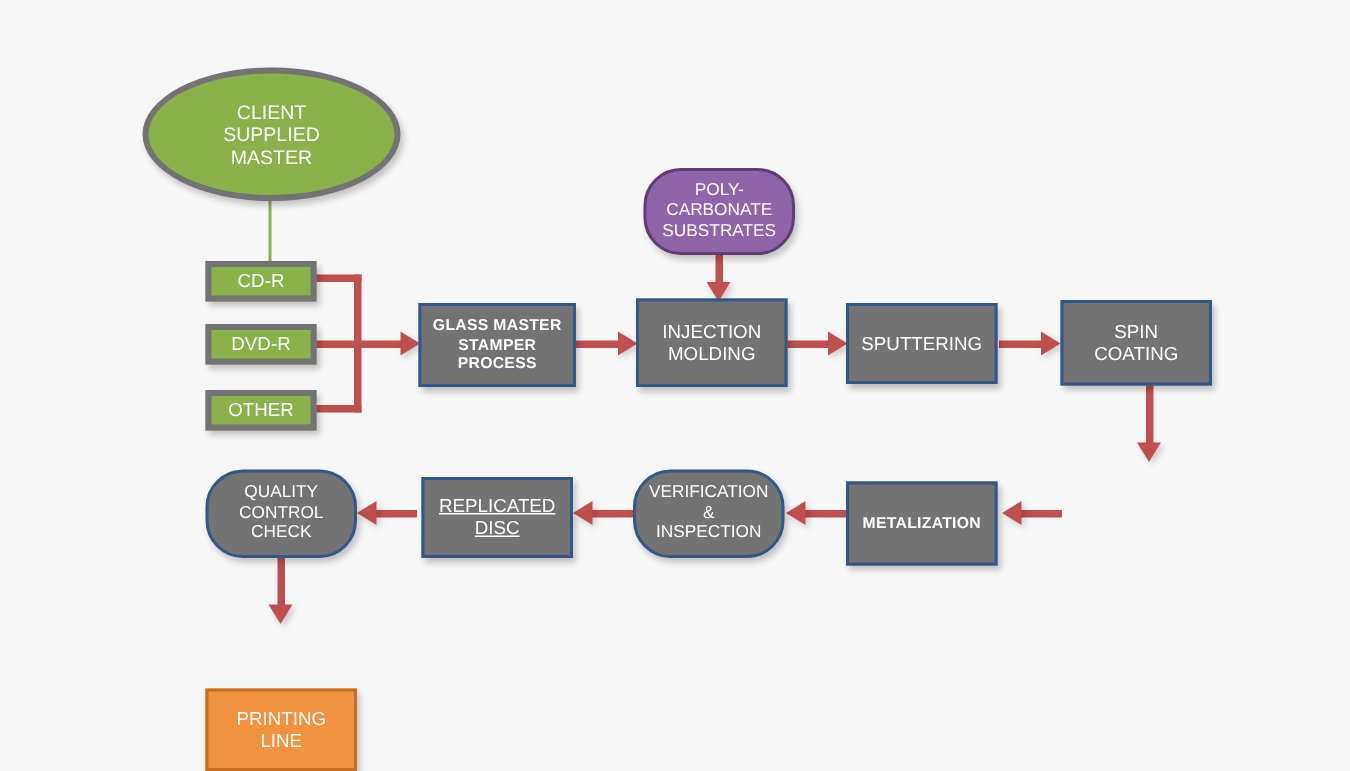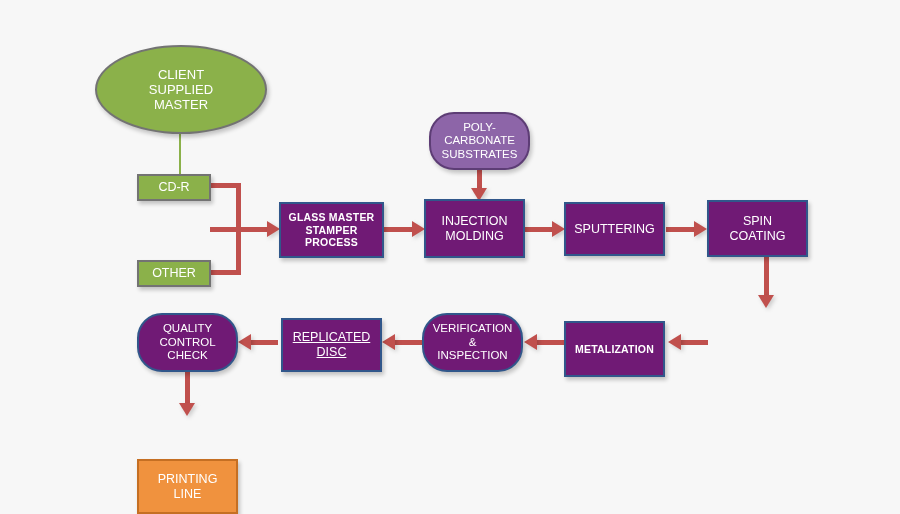--- a/index.html
+++ b/index.html
@@ -20,22 +20,22 @@
     color: #ffffff;
     line-height: 1.18;
     white-space: pre-line;
     box-shadow: 2px 3px 4px rgba(0,0,0,0.22);
   }
 
   
   .rect { border-style: solid; }
   .ellipse { border-radius: 50%; }
 
-  .blue   { background: #701a75; border: 2px solid #31578b; }
-  .green  { background: #8bb14a; border: 2px solid #737373; }
+  .blue   { background: #737373; border: 2px solid #31578b; }
+  .green  { background: #8bb14a; border: 4px solid #737373; }
   .purple { background: #8d65a8; border: 2px solid #5d3d75; }
   .orange { background: #f0923e; border: 2px solid #c56f23; }
 
   .fs-sm  { font-size: 10.5px; font-weight: bold; letter-spacing: .2px; }
   .fs-md  { font-size: 11.5px; border-radius: 25px; }
   .fs-lg  { font-size: 12.5px; }
   .fs-xl  { font-size: 13px; }
 
   
   .conn { position: absolute; background: #c0504d; }
@@ -91,20 +91,21 @@
 
   <div class="conn" style="left:185px; top:371px; width:5px; height:36px;"></div>
   <div class="arrow-head ah-down shadowed" style="left:179px; top:403px;"></div>
 
   <div class="node ellipse green fs-xl" style="left:95px; top:45px; width:172px; height:89px;">CLIENT
 SUPPLIED
 MASTER</div>
 
   <div class="node rect green fs-lg" style="left:137px; top:174px; width:74px; height:27px;">CD-R</div>
 
+  <div class="node rect green fs-lg" style="left:137px; top:216px; width:74px; height:27px;">DVD-R</div>
 
   <div class="node rect green fs-lg" style="left:137px; top:260px; width:74px; height:27px;">OTHER</div>
 
   <div class="node rect blue fs-sm" style="left:279px; top:202px; width:105px; height:56px;">GLASS MASTER
 STAMPER
 PROCESS</div>
 
   <div class="node rect purple fs-md" style="left:429px; top:112px; width:101px; height:58px;">POLY-
 CARBONATE
 SUBSTRATES</div>

